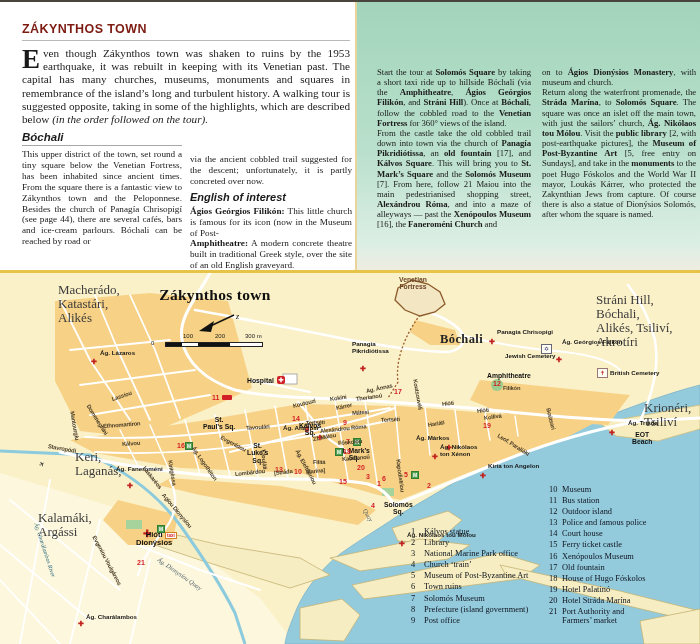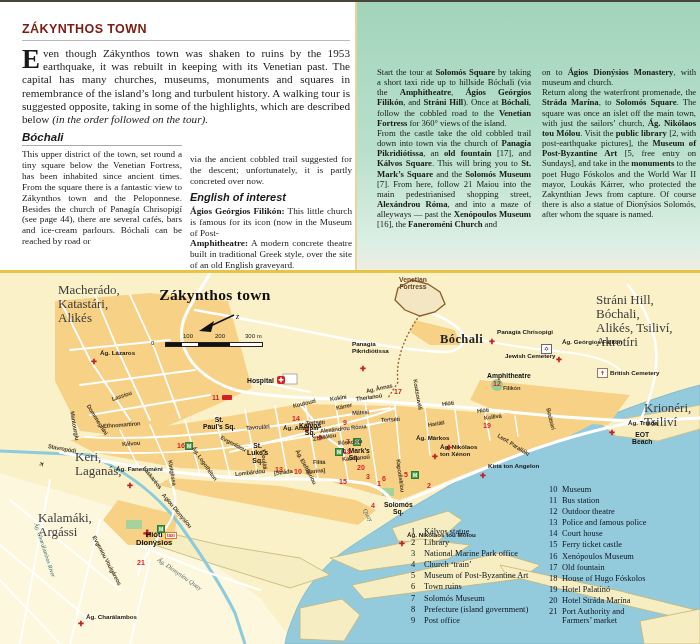--- a/index.html
+++ b/index.html
@@ -376,21 +376,21 @@
       <div class="lg-row">
         <span class="lg-num">10</span>
         <span class="lg-txt">Museum</span>
       </div>
       <div class="lg-row">
         <span class="lg-num">11</span>
         <span class="lg-txt">Bus station</span>
       </div>
       <div class="lg-row">
         <span class="lg-num">12</span>
-        <span class="lg-txt">Outdoor theatre</span>
+        <span class="lg-txt">Outdoor island</span>
       </div>
       <div class="lg-row">
         <span class="lg-num">13</span>
         <span class="lg-txt">Police and famous police</span>
       </div>
       <div class="lg-row">
         <span class="lg-num">14</span>
         <span class="lg-txt">Court house</span>
       </div>
       <div class="lg-row">

